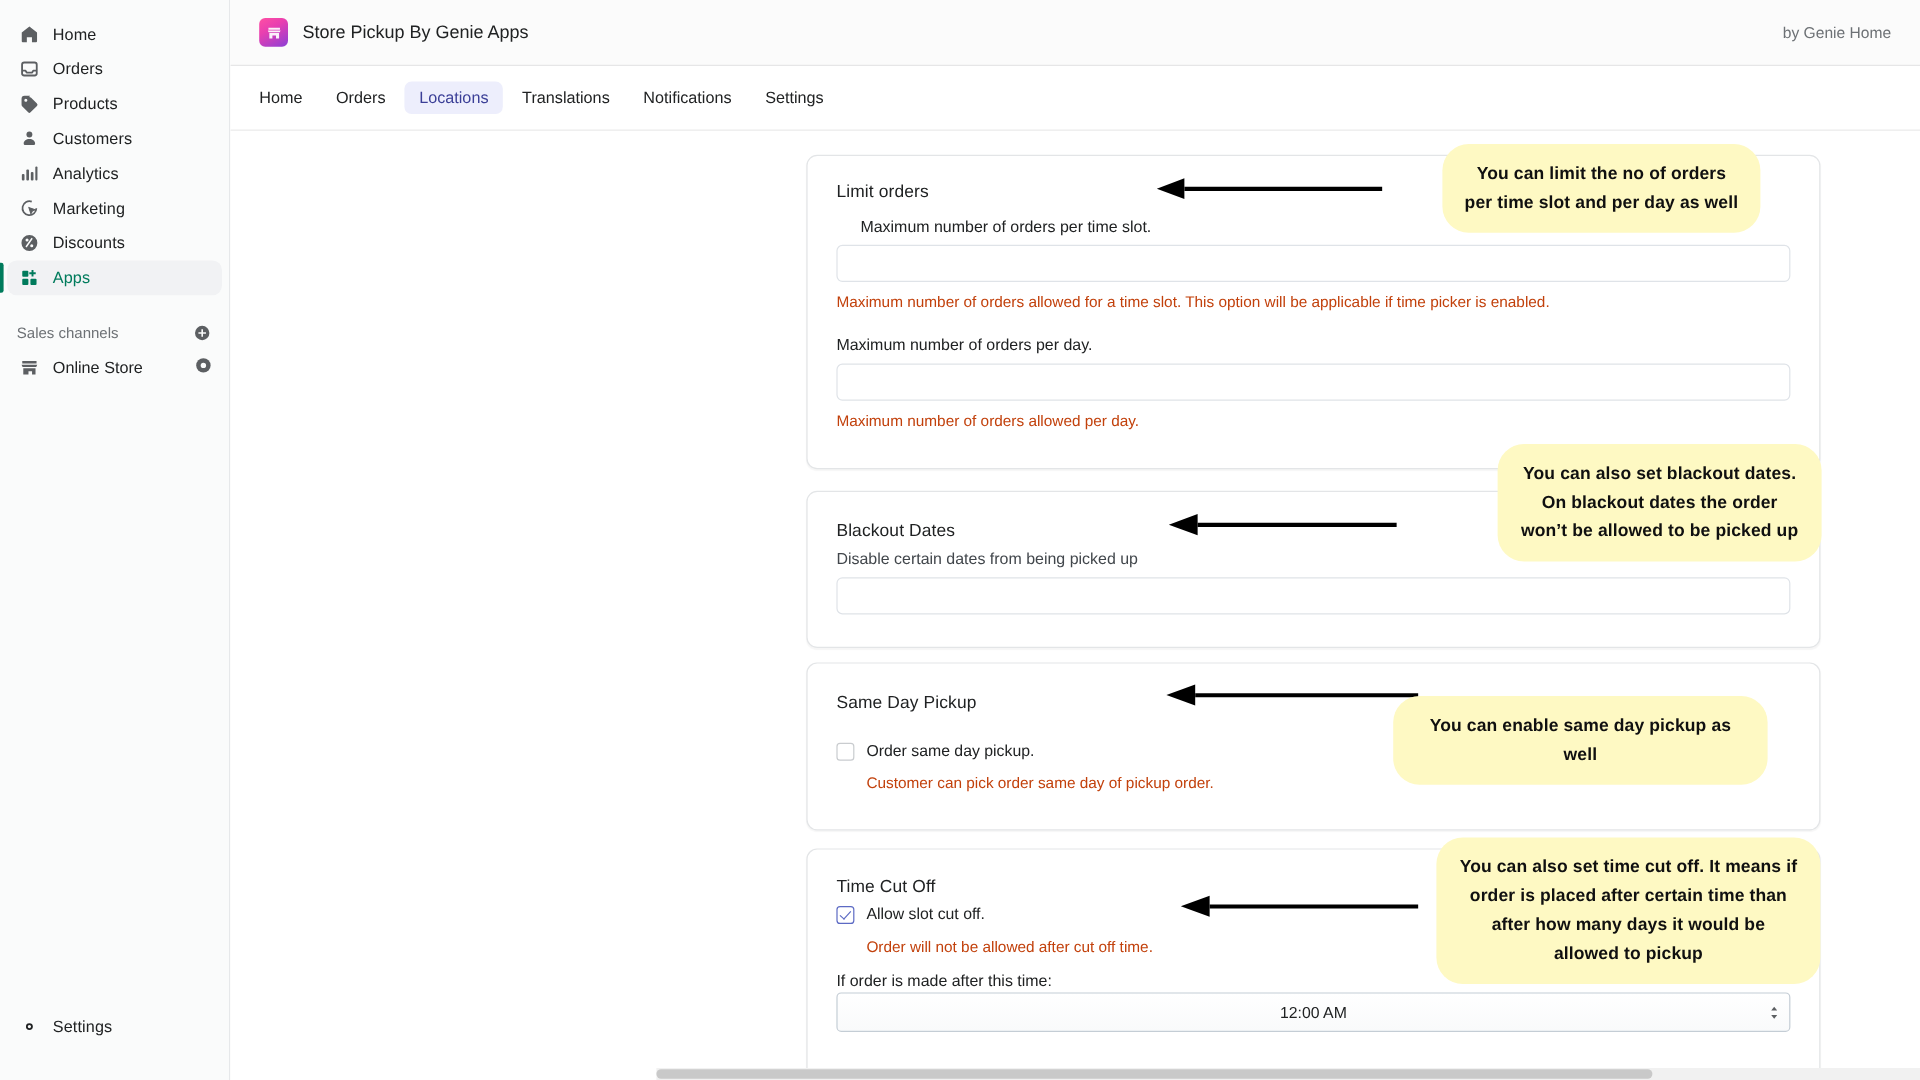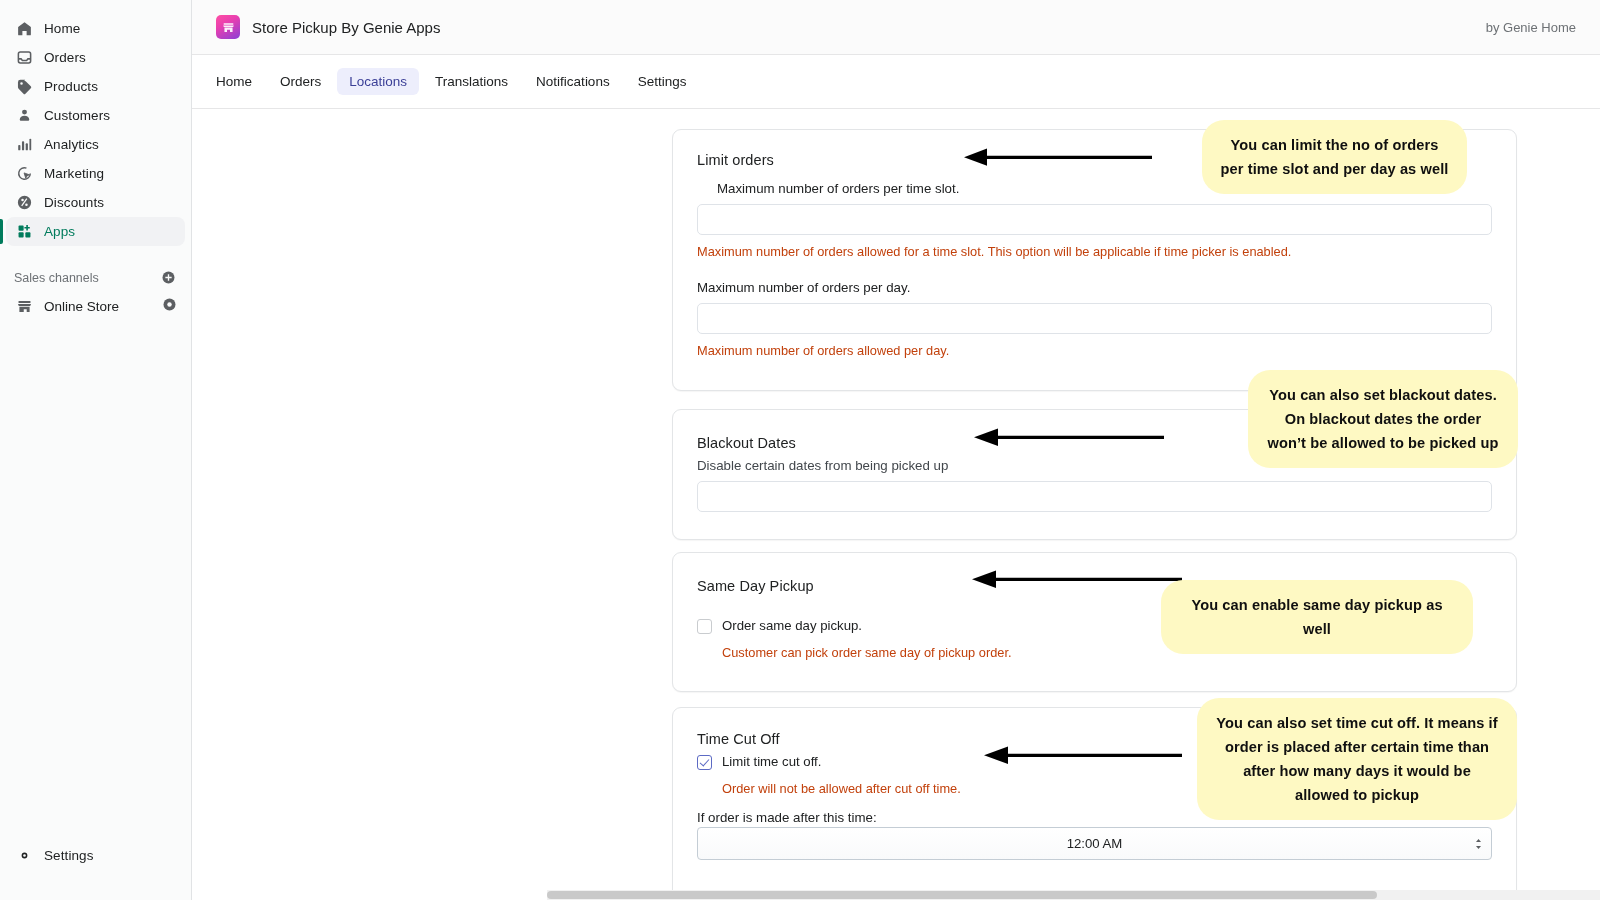--- a/index.html
+++ b/index.html
@@ -370,21 +370,21 @@
           </div>
           <div class="help-text" style="margin-top:11px; margin-left:25px;">Customer can pick order same day of pickup order.</div>
         </div>
       </div>
 
       <div class="card" style="left:480px; top:598px; width:845px; height:200px;">
         <div class="card-inner" style="padding-top:23px;">
           <div class="card-title" style="margin-bottom:4px;">Time Cut Off</div>
           <div class="chk-row" style="margin-top:7px;">
             <span class="chkbox checked"></span>
-            <span class="chk-label">Limit time cut off.</span>
+            <span class="chk-label">Allow slot cut off.</span>
           </div>
           <div class="help-text" style="margin-top:11px; margin-left:25px;">Order will not be allowed after cut off time.</div>
           <div class="field-label" style="margin-top:14px;">If order is made after this time:</div>
           <div class="selectbox" style="margin-top:2px;justify-content:center;">
             <span>12:00 AM</span>
             <span class="stepper">
               <svg width="7" height="11" viewBox="0 0 7 11" fill="#5c5f62">
                   <path d="M3.5 0.5 6 3.6H1z"></path>
                   <path d="M3.5 10.5 1 7.4h5z"></path>
                 </svg>

